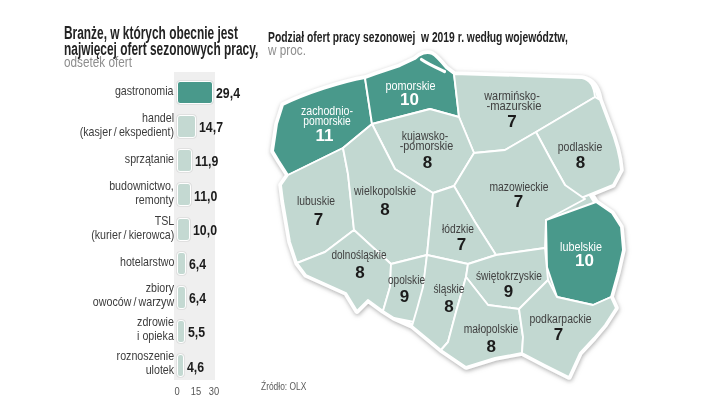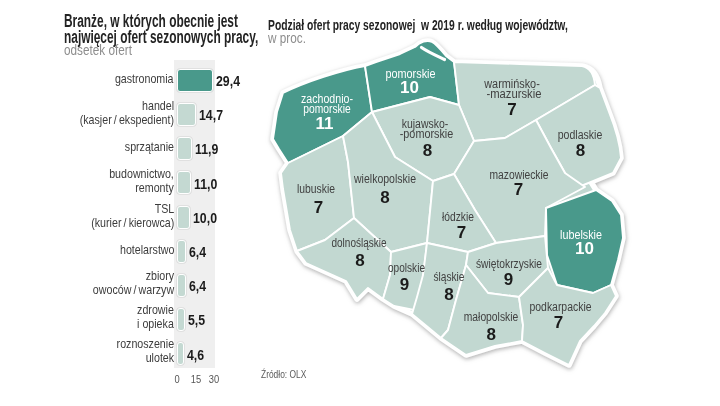--- a/index.html
+++ b/index.html
@@ -1,17 +1,17 @@
 <!DOCTYPE html>
 <html><head>
 <meta charset="utf-8">
 <style>
   html,body{margin:0;padding:0;}
   body{width:720px;height:406px;background:#fff;font-family:"Liberation Sans",sans-serif;overflow:hidden;}
-  #wrap{position:relative;width:720px;height:364px;}
+  #wrap{position:relative;width:720px;height:364px;margin-top:12px;}
   .t1{position:absolute;font-weight:bold;color:#232323;font-size:17.5px;line-height:15.6px;transform:scaleX(0.68);transform-origin:left top;white-space:nowrap;}
   .t2{position:absolute;color:#8d8d8d;font-size:14px;transform:scaleX(0.84);transform-origin:left top;white-space:nowrap;}
   .t1r{position:absolute;font-weight:bold;color:#232323;font-size:15.4px;transform:scaleX(0.67);transform-origin:left top;white-space:nowrap;}
   .plot{position:absolute;left:174px;top:60px;width:41px;height:308px;background:#efefef;}
   .lbl{position:absolute;right:546px;text-align:right;color:#3c3c3c;font-size:13px;line-height:14px;transform:scaleX(0.82);transform-origin:right top;white-space:nowrap;}
   .bar{position:absolute;box-sizing:border-box;background:#c4d9d2;border:1.5px solid #fff;border-radius:3px;box-shadow:0 0 0 0.8px rgba(0,0,0,0.08);height:23px;}
   .bar.dark{background:#49998b;}
   .val{position:absolute;font-weight:bold;color:#1b1b1b;font-size:14.5px;transform:scaleX(0.85);transform-origin:left top;white-space:nowrap;}
   .ax{position:absolute;color:#555;font-size:11px;transform:translateX(-50%) scaleX(0.85);white-space:nowrap;}
   .src{position:absolute;left:260.5px;top:367.5px;color:#5a5a5a;font-size:10.5px;transform:scaleX(0.8);transform-origin:left top;white-space:nowrap;}

